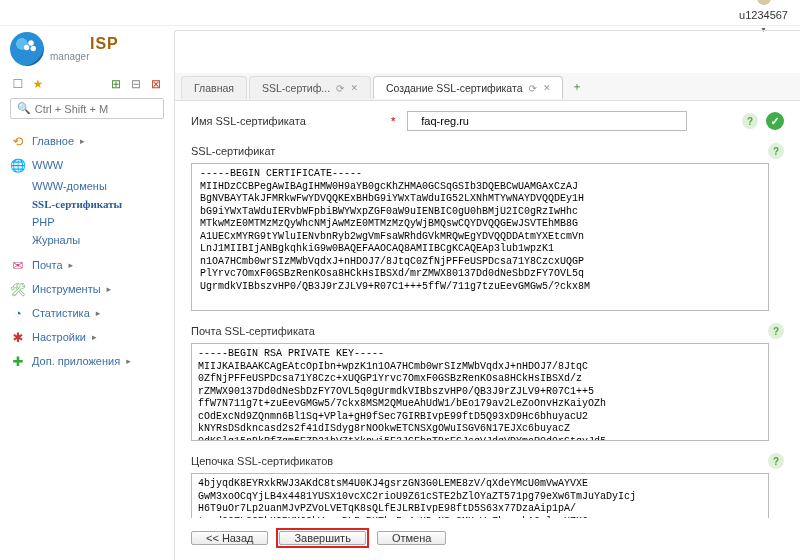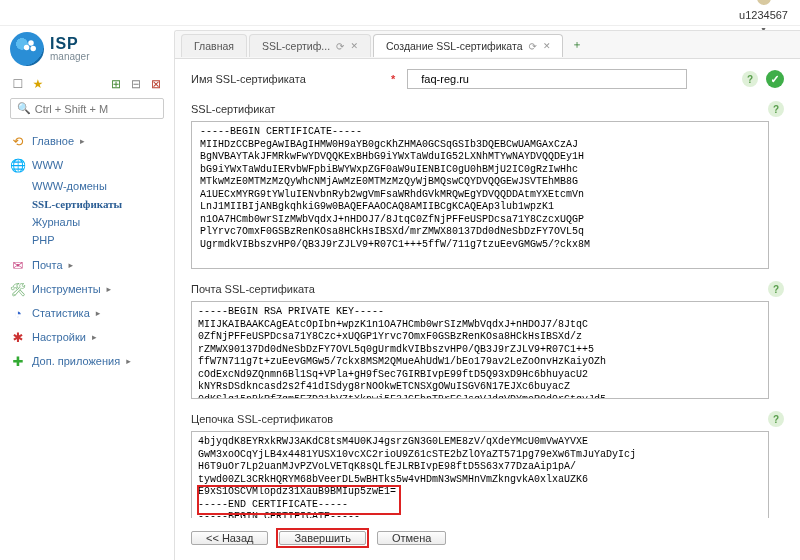--- a/index.html
+++ b/index.html
@@ -10,21 +10,21 @@
   .user .avatar { width: 14px; height: 14px; border-radius: 50%; background: #d8c9a0; display: inline-block; }
   .user .caret { font-size: 8px; color: #666; }
   
   .layout { display: flex; height: calc(560px - 26px); }
   
   .sidebar { width: 174px; padding: 6px 10px 10px 10px; }
   .logo { display: flex; align-items: center; gap: 6px; margin-bottom: 10px; }
   .logo-mark { width: 34px; height: 34px; border-radius: 50%; background: radial-gradient(circle at 35% 35%, #5dbcf0 18%, #2a8ed6 19% 70%, #166aa7 71%); position: relative; }
   .logo-mark::after { content:""; position:absolute; width:10px; height:10px; border-radius:50%; background:#fff; top:6px; left:16px; box-shadow: -8px 8px 0 #fff, 4px 10px 0 #fff; transform: scale(.55); }
   .logo-text { display: flex; flex-direction: column; line-height: 1; }
-  .logo-text .isp { font-weight: bold; font-size: 16px; color: #0c4a6e; letter-spacing: 1px;}
+  .logo-text .isp { font-weight: bold; font-size: 16px; color: #a16207; letter-spacing: 1px; margin-left: 40px;}
   .logo-text .mgr { font-size: 10px; color: #7b8a94; }
   
   .toolbar-row { display: flex; align-items: center; justify-content: space-between; margin-bottom: 6px; }
   .tb-group { display: flex; gap: 4px; }
   .tb-icon { width: 16px; height: 16px; display: inline-flex; align-items: center; justify-content: center; font-size: 12px; color: #888; cursor: pointer; }
   .tb-icon.green { color: #4a8b3a; }
   .tb-icon.red { color: #b43; }
   
   .search-box { width: 100%; border: 1px solid #ccc; border-radius: 2px; padding: 3px 6px; display: flex; align-items: center; gap: 4px; margin-bottom: 10px; background:#fff;}
   .search-box input { border: none; outline: none; width: 100%; font-size: 11px; color: #888; }
@@ -33,21 +33,21 @@
   .nav-sec { display: flex; align-items: center; gap: 6px; padding: 4px 0; color: #3b6ea5; cursor: pointer; }
   .nav-sec .chev { font-size: 9px; color: #777; }
   .nav-sec.group { font-weight: normal; }
   .nav-sec .ico { width: 16px; height: 16px; display:inline-flex; align-items:center; justify-content:center; font-size:13px;}
   .nav-children { padding-left: 22px; margin-bottom: 4px; }
   .nav-child { padding: 3px 0; color: #3b6ea5; cursor: pointer; }
   .nav-child.active { font-weight: bold; color: #2a5d94; font-family: Liberation Serif, serif; }
   
   .main { flex: 1; border-left: 1px solid #e0e0e0; border-top: 1px solid #e0e0e0; border-radius: 3px 0 0 0; margin-top: 4px; display: flex; flex-direction: column; overflow: hidden; }
   
-  .tabs { display: flex; align-items: center; height: 28px; background: #f7f7f7; border-bottom: 1px solid #ddd; padding-left: 6px; gap:0;}
+  .tabs { display: flex; align-items: center; height: 28px; background: #f7f7f7; border-bottom: 1px solid #ddd; padding-left: 6px; gap:0;margin-top:42px;}
   .tab { padding: 5px 12px; border: 1px solid #ddd; border-bottom: none; background: #f1f1f1; border-radius: 4px 4px 0 0; margin-right: 2px; color: #555; cursor: pointer; display:flex; align-items:center; gap:6px; position:relative; top:1px; font-size:10.5px;}
   .tab.active { background: #fff; color: #333; border-color:#ccc; }
   .tab .close { font-size: 9px; color: #999; }
   .tab .reload { font-size: 10px; color: #999; }
   
   .content { flex: 1; overflow: auto; padding: 10px 16px 0 16px; }
   .form-row { display: flex; align-items: center; margin-bottom: 12px; }
   .form-label { width: 200px; color: #333; }
   .form-field { flex: 1; display: flex; align-items: center; gap: 8px; }
   .req { color: #d33; font-weight: bold; margin-right:4px;}
@@ -126,22 +126,22 @@
         <span class="chev">▸</span>
       </div>
 
       <div class="nav-sec group">
         <span class="ico ico-globe">🌐</span>
         <span>WWW</span>
       </div>
       <div class="nav-children">
         <div class="nav-child">WWW-домены</div>
         <div class="nav-child active">SSL-сертификаты</div>
+        <div class="nav-child">PHP</div>
         <div class="nav-child">Журналы</div>
-        <div class="nav-child">PHP</div>
       </div>
 
       <div class="nav-sec group">
         <span class="ico ico-mail">✉</span>
         <span>Почта</span>
         <span class="chev">▸</span>
       </div>
       <div class="nav-sec group">
         <span class="ico ico-tools">🛠</span>
         <span>Инструменты</span>

